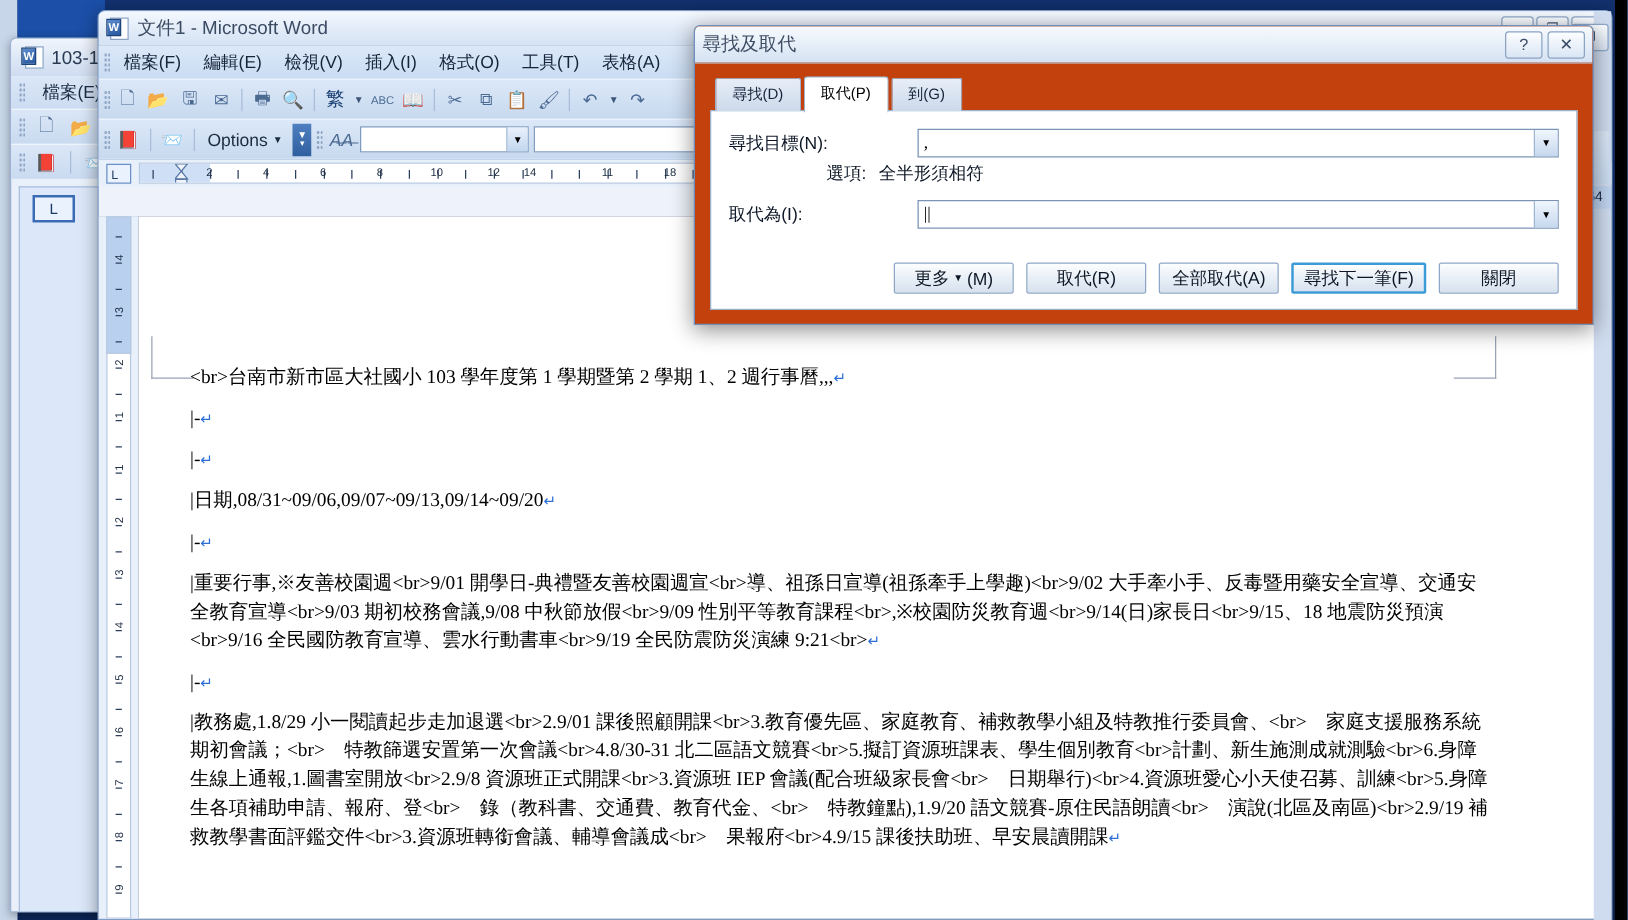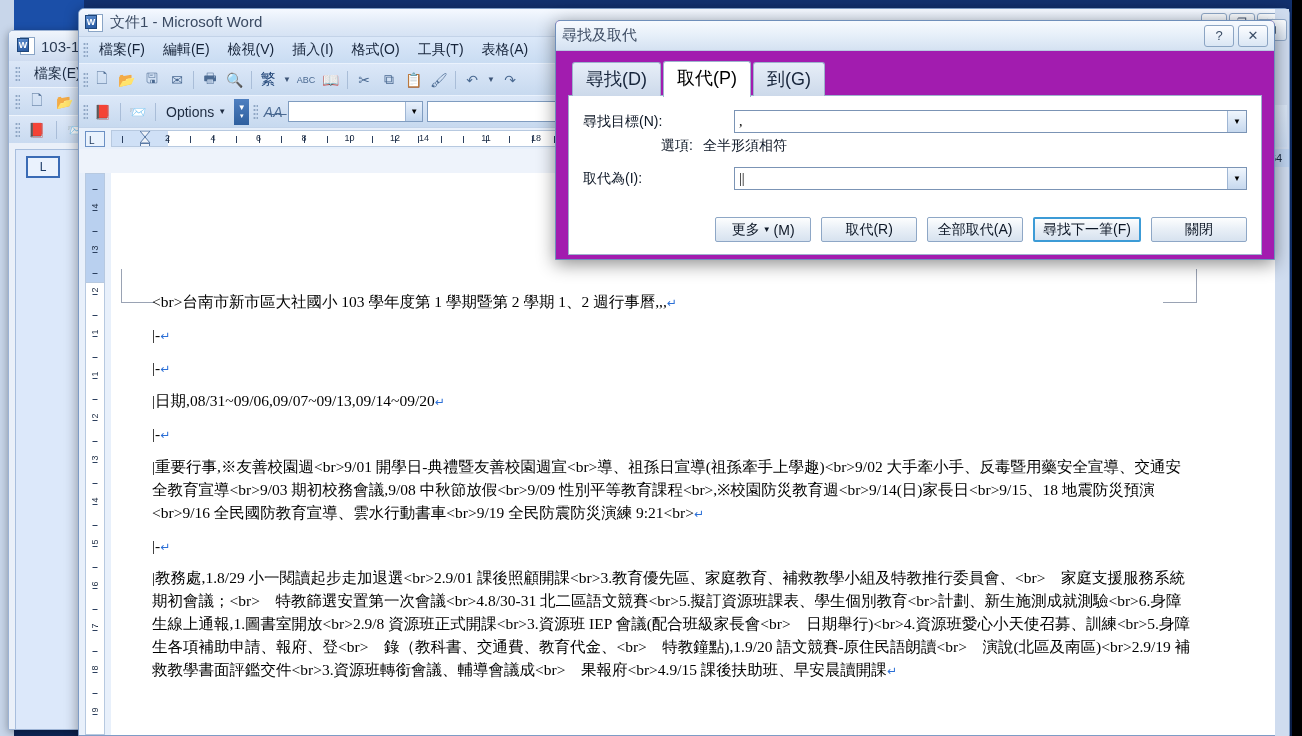--- a/index.html
+++ b/index.html
@@ -232,21 +232,21 @@
   .right-topbtn {
     position:absolute; right:2px; top:10px; width:30px; height:22px;
     border:1px solid #8fa8c8; border-radius:3px;
     background:linear-gradient(180deg,#fbfdff,#dbe6f4);
     display:flex;align-items:center;justify-content:center;font-size:10px;color:#44556e;
   }
 
   
   .dlg {
     position:absolute; left:555px; top:20px; width:720px; height:240px;
-    background:#a21caf;
+    background:#c2410c;
     border:1px solid #6f8fba;
     border-radius: 5px 5px 0 0;
     box-shadow: 0 4px 18px rgba(0,0,0,.45);
   }
   .dlg-title {
     height:30px; display:flex; align-items:center; padding:0 6px;
     background: linear-gradient(180deg,#f7fafe 0%,#e6eff9 50%,#d5e2f2 100%);
     border-radius:4px 4px 0 0;
     border-bottom:1px solid #b8cae1;
   }
@@ -254,21 +254,21 @@
   .dlg-title .btns { margin-left:auto; display:flex; gap:4px; }
   .dlg-btn {
     width:30px; height:22px; border:1px solid #8ba4c3; border-radius:3px;
     background: linear-gradient(180deg,#fcfdff,#dae6f4);
     display:flex;align-items:center;justify-content:center;
     font-size:13px; color:#3b4d66;
   }
   .dlg-body { position:relative; padding: 10px 12px 0 12px; }
   .tabs { display:flex; align-items:flex-end; gap:2px; position:relative; z-index:2; padding-left:4px;}
   .tab {
-    padding: 4px 13px 5px 13px; font-size:18px; color:#16243a;
+    padding: 4px 13px 5px 13px; font-size:12px; color:#16243a;
     background: linear-gradient(180deg,#e7eef8,#ccd9ea);
     border:1px solid #9db2cd; border-bottom:none; border-radius:3px 3px 0 0;
   }
   .tab.active {
     background:#fff; padding-bottom:7px; margin-bottom:-1px; color:#000;
   }
   .tab-panel {
     border:1px solid #9db2cd; background:#fff; margin-top:-1px;
     height:160px; position:relative; padding: 14px 14px;
   }

